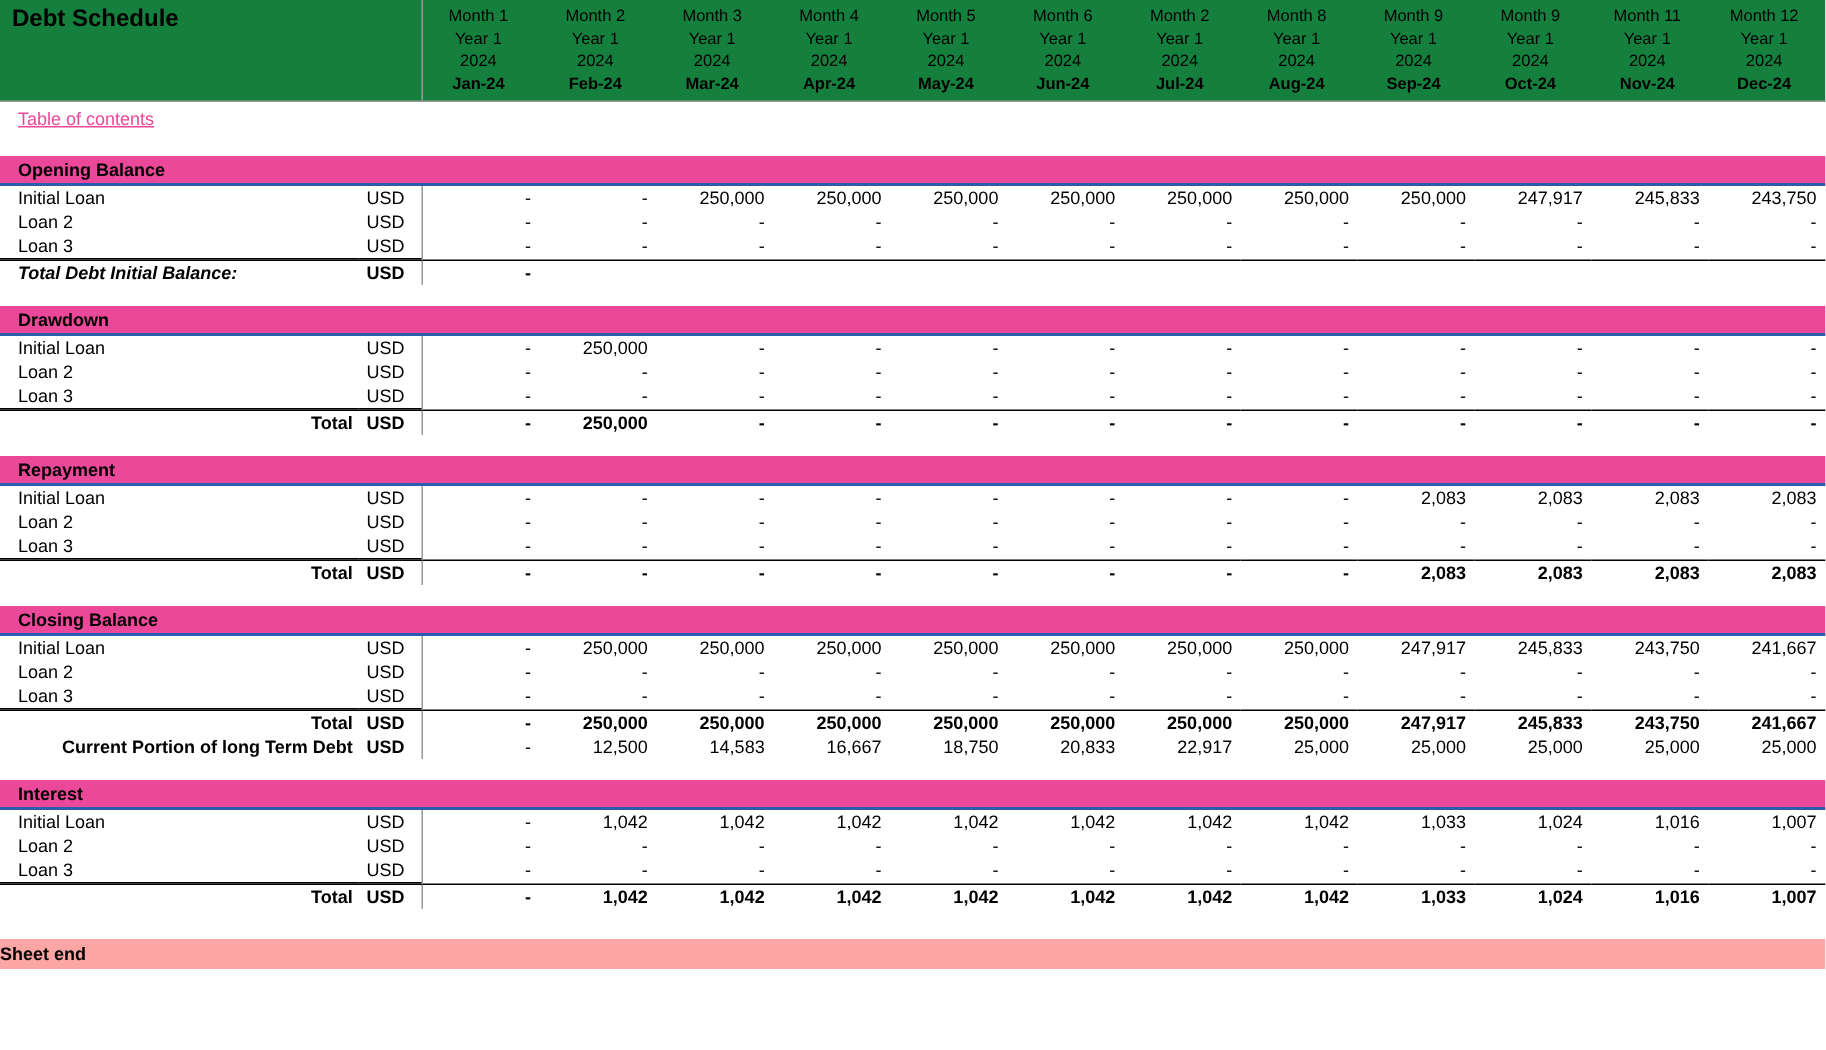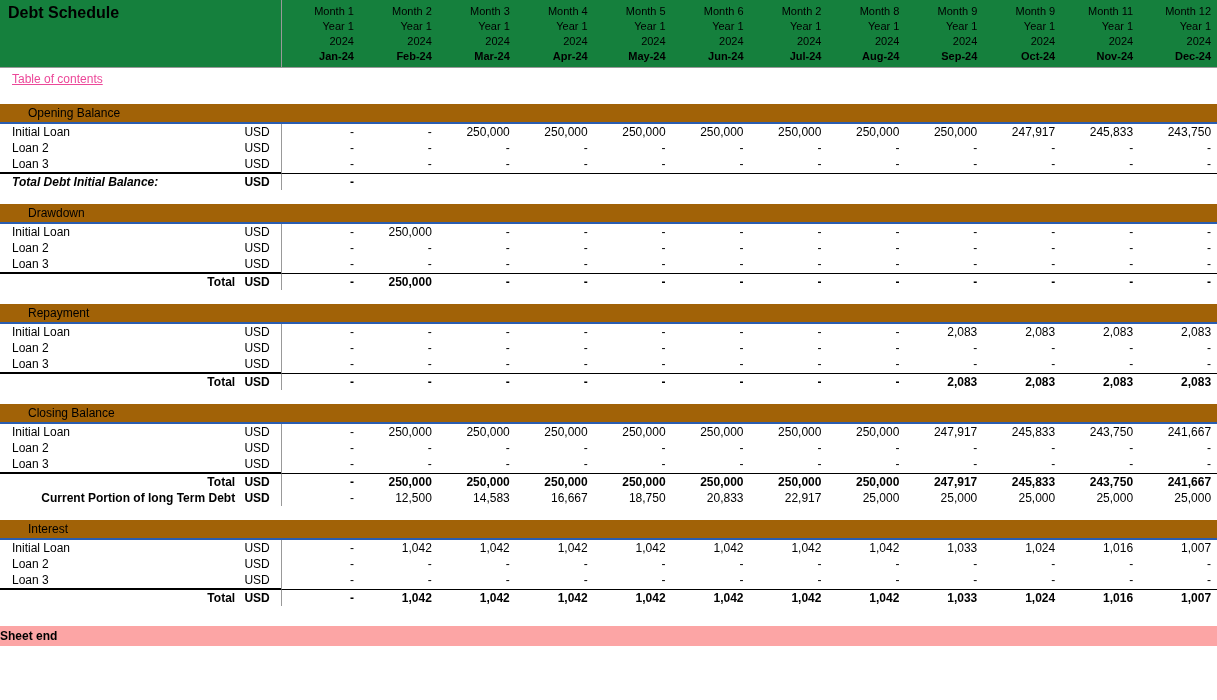--- a/index.html
+++ b/index.html
@@ -22,40 +22,40 @@
     font-size: 16px;
     font-weight: bold;
     border-right: 1px solid #999;
   }
   .months-wrap {
     flex: 1;
     display: flex;
   }
   .mcol {
     flex: 1;
-    text-align: right;
+    text-align: center;
     padding: 4px 6px 4px 2px;
     font-size: 11px;
     line-height: 1.35;
   }
   .mcol .last { font-weight: bold; }
   .body { }
   .toc {
     padding: 4px 12px;
   }
   .toc a {
     color: #ec4899;
     text-decoration: underline;
     cursor: pointer;
   }
   .section-head {
-    background: #a16207;
+    background: #ec4899;
     border-bottom: 2px solid #2a5db0;
-    font-weight: normal;
-    padding: 2px 28px;
+    font-weight: bold;
+    padding: 2px 12px;
     margin-top: 14px;
   }
   .row {
     display: flex;
     align-items: stretch;
   }
   .labelcell {
     width: 240px;
     padding: 1px 4px 1px 12px;
     border-right: none;

